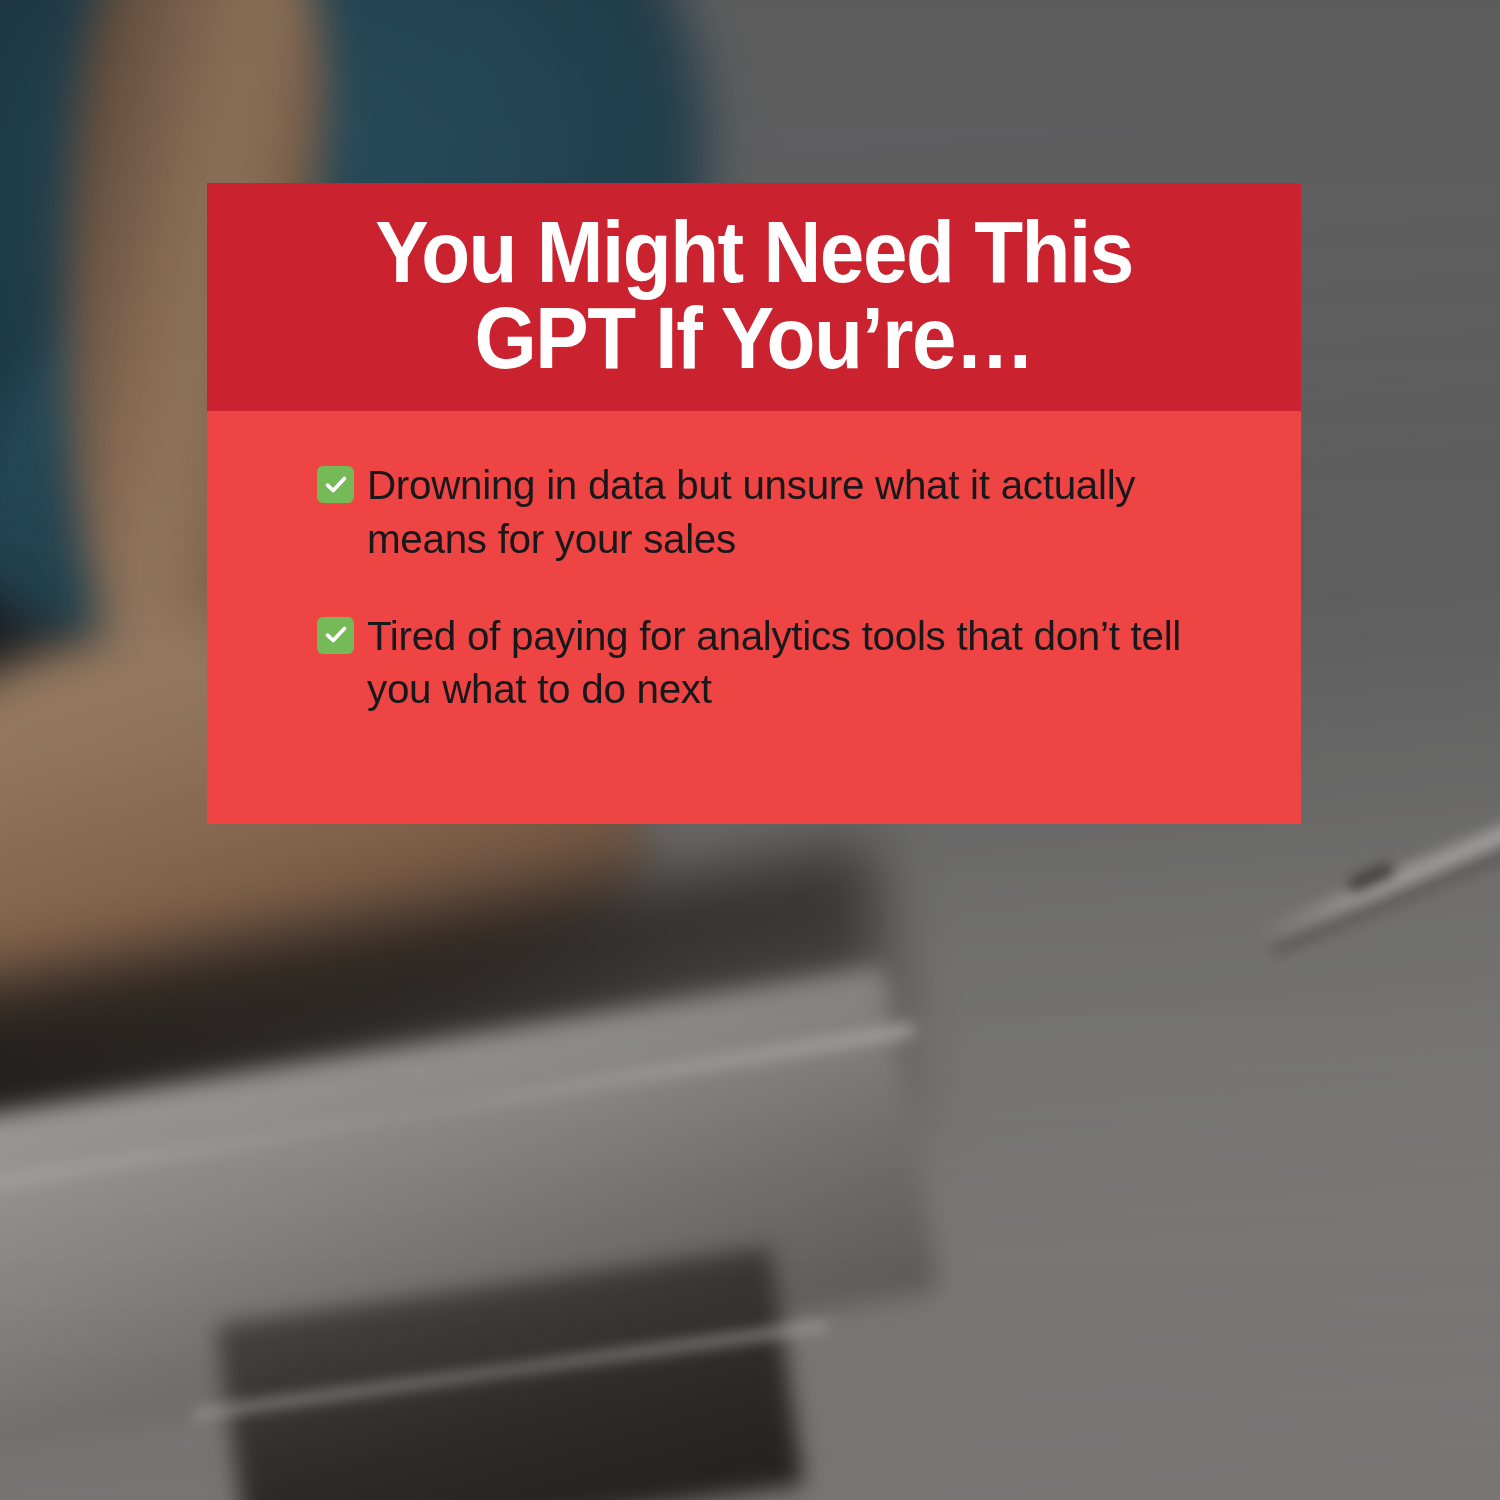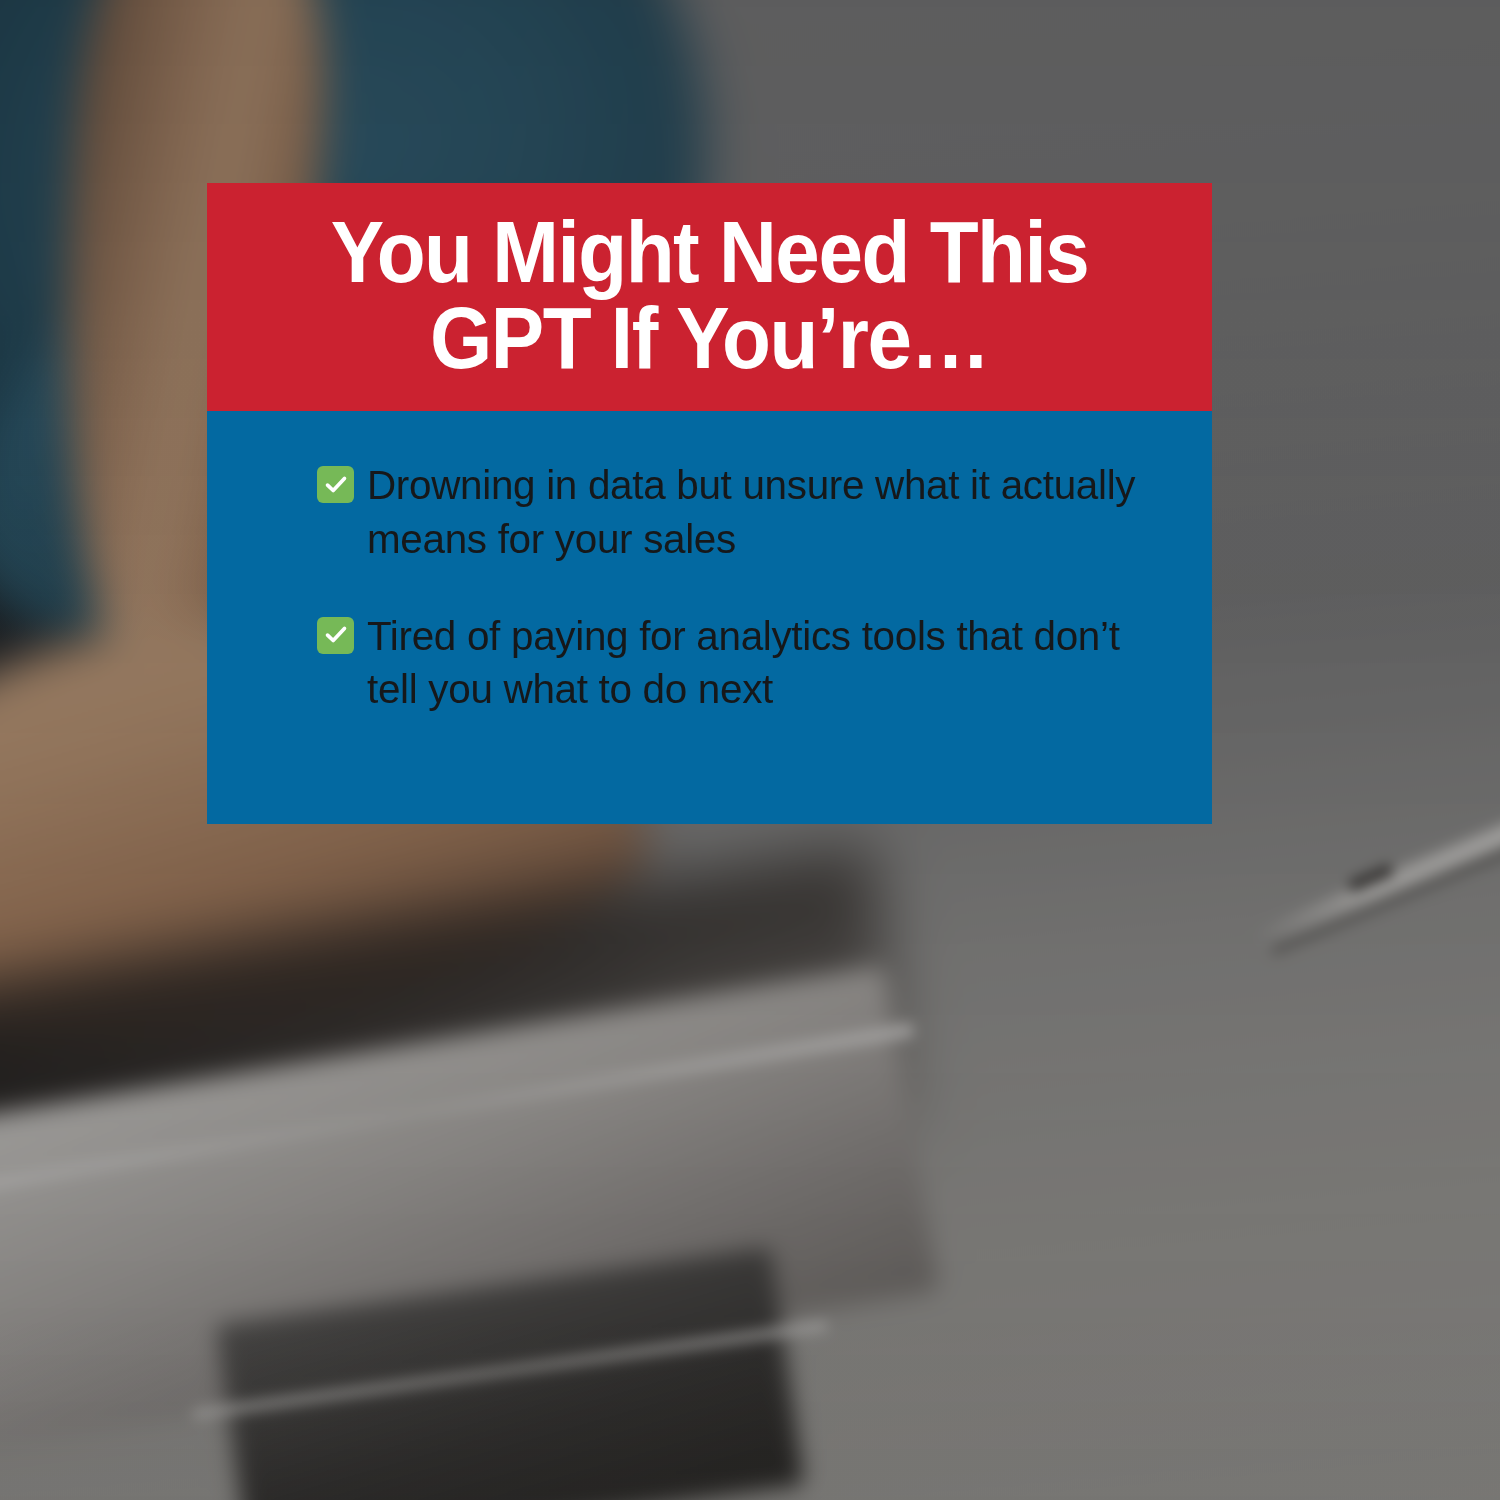--- a/index.html
+++ b/index.html
@@ -257,21 +257,21 @@
         rgba(0,0,0,0.04) 40%,
         rgba(0,0,0,0.00) 70%,
         rgba(0,0,0,0.06) 100%);
   }
 
   
   #card {
     position:absolute;
     left:207px;
     top:183px;
-    width:1005px;
+    width:1094px;
     z-index:5;
   }
 
   #title-banner {
     background:#cb2230;
     padding:26px 56px 30px 56px;
     text-align:center;
   }
 
   #title-banner .tline {
@@ -281,21 +281,21 @@
     font-weight:bold;
     font-size:87px;
     line-height:0.99;
     letter-spacing:-1.6px;
     transform:scaleX(0.92);
     transform-origin:center;
     white-space:nowrap;
   }
 
   #body-panel {
-    background:#0369a1;
+    background:#ef4444;
     padding:48px 60px 96px 110px;
   }
 
   .bullet {
     display:flex;
     align-items:flex-start;
     gap:0px;
     margin-bottom:44px;
   }
   .bullet:last-child { margin-bottom:12px; }

